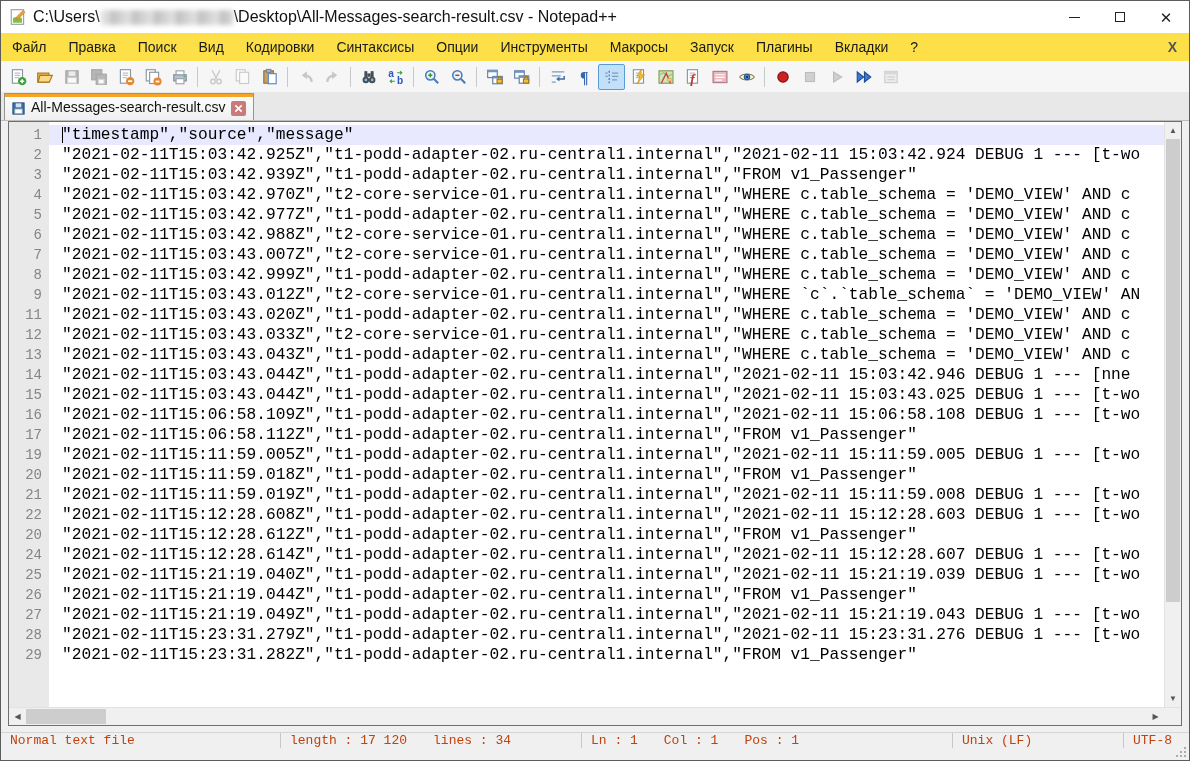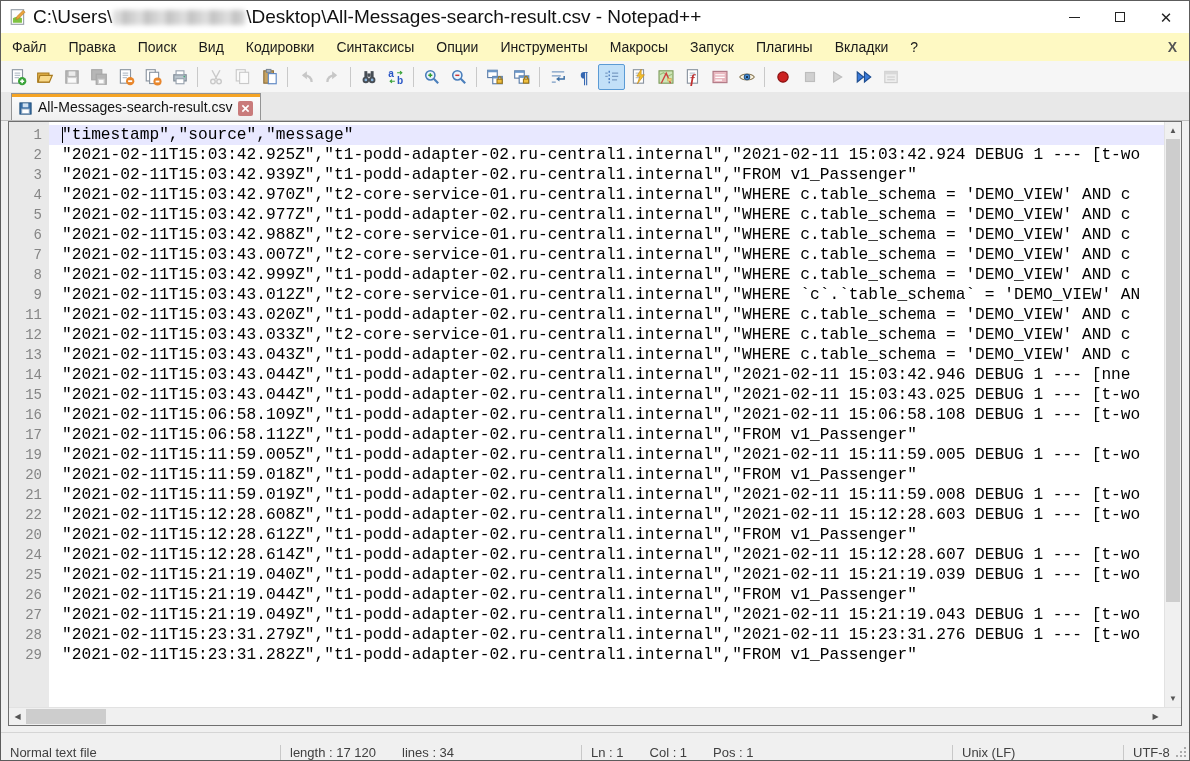--- a/index.html
+++ b/index.html
@@ -5,41 +5,41 @@
   html,body{margin:0;padding:0;background:#d8d8d8;}
   *{box-sizing:border-box;}
   .window{
     width:1190px;height:761px;background:#f0f0f0;border:1px solid #5c5c5c;
     font-family:"Liberation Sans",sans-serif;display:flex;flex-direction:column;
     position:relative;overflow:hidden;
   }
   
   .titlebar{height:32px;background:#ffffff;display:flex;align-items:center;flex:0 0 auto;}
   .app-icon{width:18px;height:18px;margin:0 6px 0 8px;flex:0 0 auto;}
-  .title-text{font-size:19px;color:#111;white-space:nowrap;display:flex;align-items:center;}
+  .title-text{font-size:16px;color:#111;white-space:nowrap;display:flex;align-items:center;}
   .redacted{display:inline-block;width:132px;height:15px;margin:0 1px;border-radius:2px;
     background:repeating-linear-gradient(90deg,#dcdcdc 0 9px,#c3c3c3 9px 15px,#d0d0d0 15px 22px);
     filter:blur(2.5px);}
   .win-controls{margin-left:auto;display:flex;height:100%;}
   .win-btn{width:46px;height:100%;display:flex;align-items:center;justify-content:center;cursor:default;}
   .glyph-min{width:11px;height:1px;background:#222;}
   .glyph-max{width:10px;height:10px;border:1px solid #222;}
   .glyph-close{font-size:15px;color:#222;font-weight:300;line-height:1;}
   
-  .menubar{height:28px;background:#fef9c3;display:flex;align-items:center;font-size:14px;color:#1a1a1a;flex:0 0 auto;}
+  .menubar{height:28px;background:#fde047;display:flex;align-items:center;font-size:14px;color:#1a1a1a;flex:0 0 auto;}
   .menu-item{padding:4px 11px;white-space:nowrap;}
   .menu-close{margin-left:auto;padding:2px 12px;color:#555;font-size:14px;font-weight:bold;}
   
   .toolbar{height:31px;background:#f6f6f6;display:flex;align-items:center;padding-left:3px;flex:0 0 auto;}
   .tb-btn{width:27px;height:26px;display:flex;align-items:center;justify-content:center;border:1px solid transparent;border-radius:2px;}
   .tb-btn.disabled{filter:grayscale(100%) opacity(.45);}
   .tb-btn.active{background:#c2e0f8;border-color:#5b9bd5;}
   .tb-sep{width:1px;height:20px;background:#c9c9c9;margin:0 4px;}
   
-  .tabband{height:29px;background:#e8e8e8;display:flex;align-items:flex-end;padding-left:10px;border-bottom:1px solid #bdbdbd;flex:0 0 auto;}
+  .tabband{height:29px;background:#e8e8e8;display:flex;align-items:flex-end;padding-left:3px;border-bottom:1px solid #bdbdbd;flex:0 0 auto;}
   .tab{height:27px;display:flex;align-items:center;gap:5px;padding:0 7px 0 6px;
     background:linear-gradient(#fdfdfd,#f0f0f0);border:1px solid #949494;border-bottom:none;
     position:relative;font-size:14px;color:#111;}
   .tab::before{content:'';position:absolute;left:0;right:0;top:0;height:3px;background:#f5a425;}
   .tab-save-icon{width:15px;height:15px;margin-top:2px;}
   .tab-close{width:15px;height:15px;margin-top:2px;border-radius:2px;background:#c97b7b;display:flex;align-items:center;justify-content:center;}
   .tab-close svg{display:block;}
   
   .editor-frame{flex:1 1 auto;margin:0 7px;border:1px solid #6f6f6f;background:#fff;display:flex;flex-direction:column;min-height:0;}
   .editor-main{flex:1 1 auto;display:flex;min-height:0;}
@@ -57,21 +57,21 @@
   .vscroll .track{flex:1;position:relative;}
   .vscroll .thumb{position:absolute;top:0;left:1px;right:1px;height:84%;background:#cdcdcd;}
   .hscroll-row{flex:0 0 17px;display:flex;background:#f0f0f0;border-top:1px solid #e2e2e2;}
   .hscroll{flex:1 1 auto;display:flex;position:relative;}
   .hscroll .arr{width:17px;height:17px;display:flex;align-items:center;justify-content:center;font-size:8px;color:#555;}
   .hscroll .track{flex:1;position:relative;}
   .hscroll .thumb{position:absolute;left:0;top:1px;bottom:1px;width:80px;background:#cdcdcd;}
   .scroll-corner{flex:0 0 17px;background:#f0f0f0;}
   
   .frame-gap{flex:0 0 6px;}
-  .statusbar{flex:0 0 28px;background:#f0f0f0;border-top:1px solid #d5d5d5;display:flex;align-items:flex-end;font-size:13px;color:#404040;position:relative;}
+  .statusbar{flex:0 0 28px;background:#f0f0f0;border-top:1px solid #d5d5d5;display:flex;align-items:flex-start;font-size:13px;color:#c2410c;position:relative;font-family:Liberation Mono, monospace;}
   .sb-sec{display:flex;align-items:center;padding-left:9px;gap:26px;white-space:nowrap;overflow:hidden;}
   .sb-sec+.sb-sec{border-left:1px solid #c8c8c8;margin-left:36px;}
   .sb-doc{flex:0 0 243px;}
   .sb-size{flex:0 0 265px;}
   .sb-caret{flex:0 0 335px;}
   .sb-eol{flex:0 0 135px;}
   .sb-enc{flex:0 0 135px;}
   .sb-ins{flex:1 1 auto;}
   .grip{position:absolute;right:1px;bottom:1px;width:14px;height:14px;}
   .grip::before{content:'';position:absolute;width:2px;height:2px;background:#ababab;right:2px;bottom:2px;

